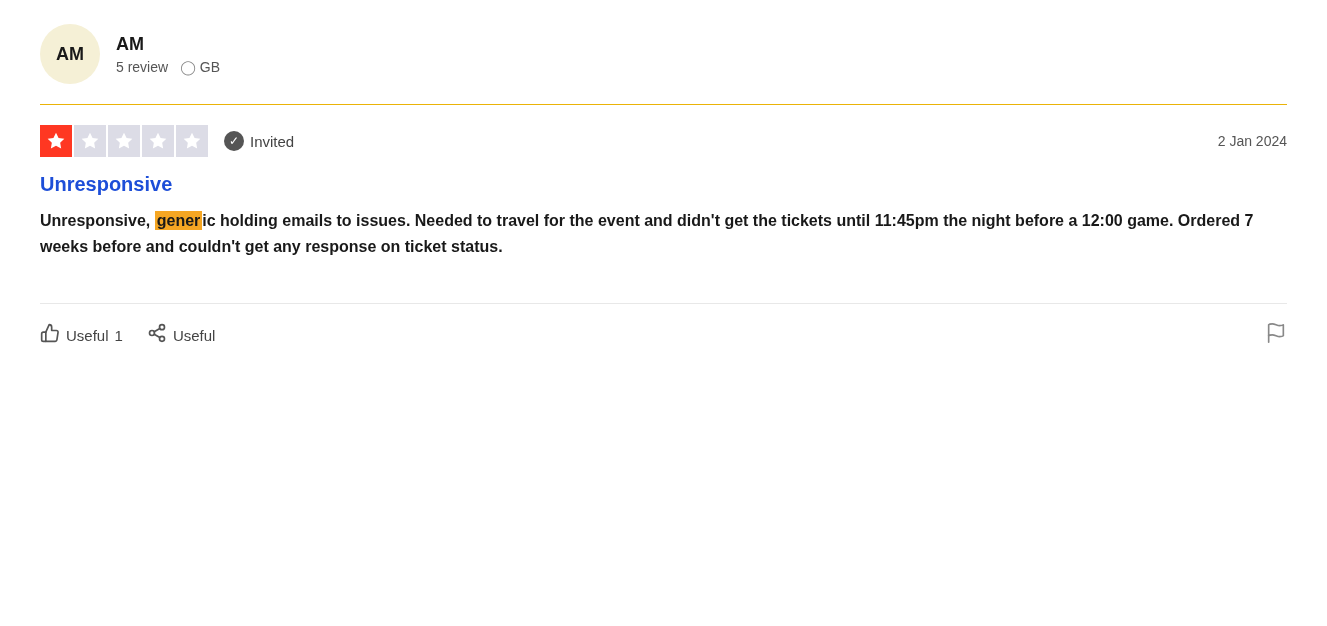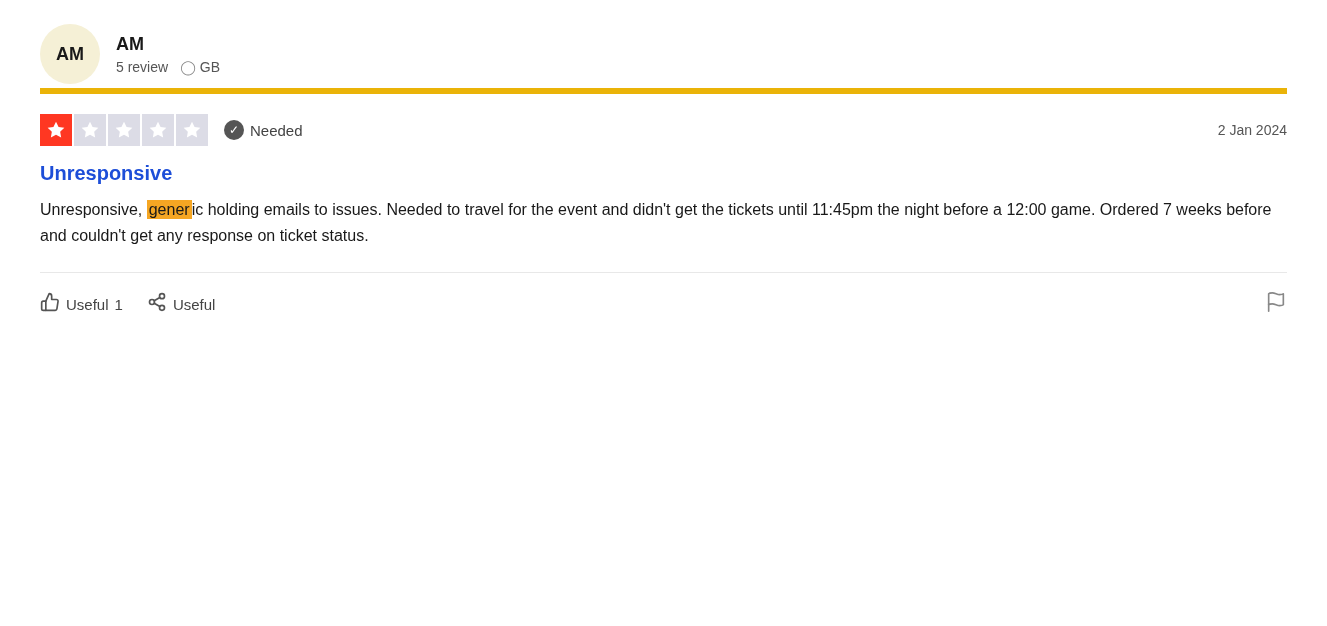--- a/index.html
+++ b/index.html
@@ -19,22 +19,22 @@
 
     .review-card {
       padding: 24px 40px;
       max-width: 1327px;
     }
 
     .reviewer-section {
       display: flex;
       align-items: center;
       gap: 16px;
-      padding-bottom: 4px;
-      border-bottom: 6px solid #eab308;
+      padding-bottom: 20px;
+      border-bottom: 1px solid #eab308;
     }
 
     .avatar {
       width: 60px;
       height: 60px;
       border-radius: 50%;
       background-color: #f5f0d6;
       display: flex;
       align-items: center;
       justify-content: center;
@@ -149,21 +149,22 @@
       font-size: 20px;
       font-weight: 700;
       color: #1d4ed8;
       margin-bottom: 12px;
     }
 
     .review-body {
       font-size: 16px;
       line-height: 1.6;
       color: #191919;
-      margin-bottom: 4px;
+      margin-bottom: 24px;
+      font-weight: bold;
     }
 
     .highlight {
       background-color: #f5a623;
       color: #191919;
       padding: 1px 2px;
     }
 
     .date-of-experience {
       font-size: 15px;
@@ -260,21 +261,21 @@
           </div>
           <div class="star star-empty">
             <svg viewBox="0 0 24 24" xmlns="http://www.w3.org/2000/svg">
               <path d="M12 2l3.09 6.26L22 9.27l-5 4.87 1.18 6.88L12 17.77l-6.18 3.25L7 14.14 2 9.27l6.91-1.01L12 2z"></path>
             </svg>
           </div>
         </div>
 
         <div class="invited-badge">
           <div class="check-icon">✓</div>
-          <span>Needed</span>
+          <span>Invited</span>
         </div>
       </div>
 
       <span class="review-date">2 Jan 2024</span>
     </div>
 
     <div class="review-title">Unresponsive</div>
 
     <div class="review-body">
       <span>Unresponsive, </span><span class="highlight">gener</span><span>ic holding emails to issues. Needed to travel for the event and didn't get the tickets until 11:45pm the night before a 12:00 game. Ordered 7 weeks before and couldn't get any response on ticket status.</span>

